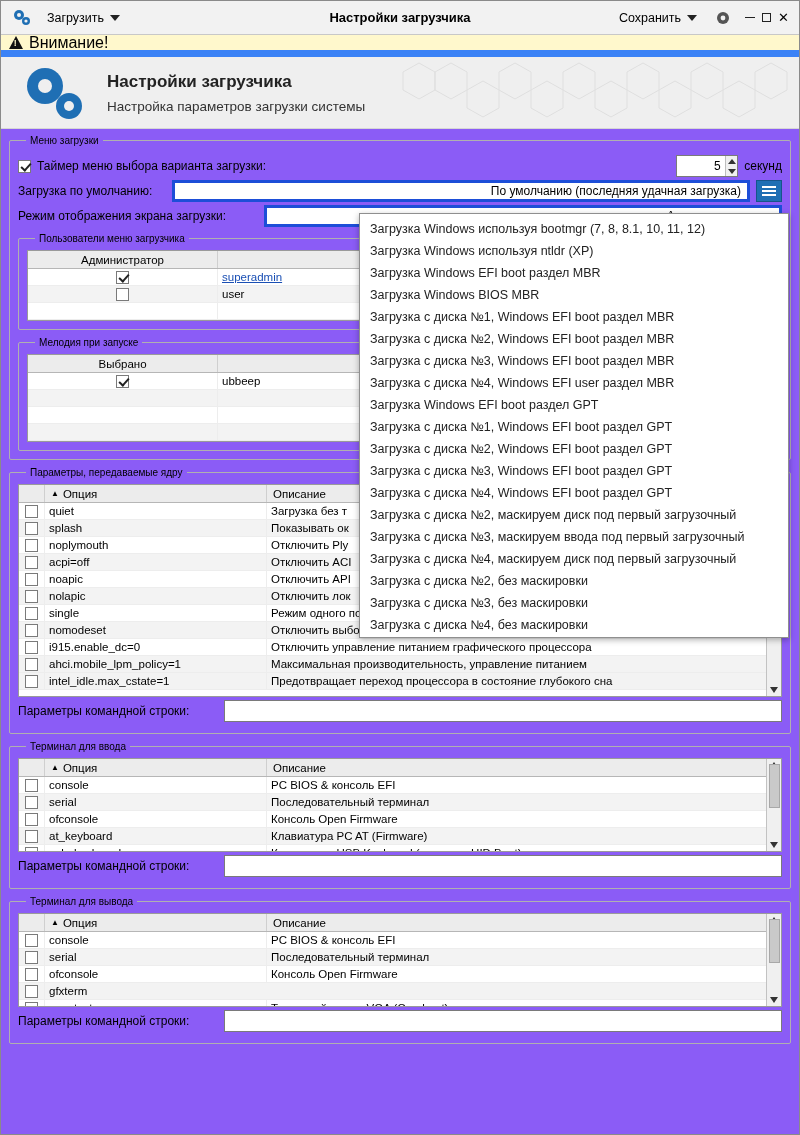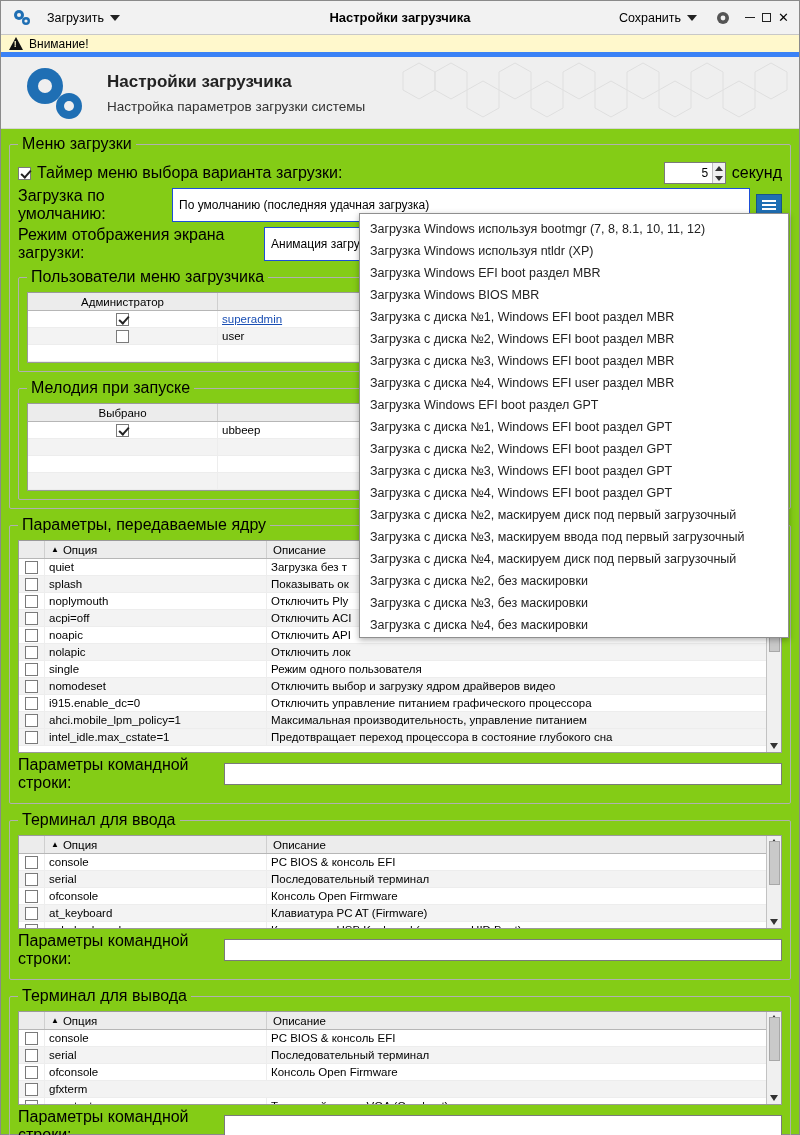--- a/index.html
+++ b/index.html
@@ -8,21 +8,21 @@
     width: 800px; height: 1135px;
     background: #ffffff;
     font-family: "Liberation Sans", sans-serif;
     font-size: 12px;
     color: #000;
     overflow: hidden;
   }
   .window {
     width: 800px; height: 1135px;
     border: 1px solid #8a8a8a;
-    background: #84cc16;
+    background: #8b5cf6;
     display: flex; flex-direction: column;
     position: relative;
   }
   
   .titlebar {
     height: 34px;
     background: #f2f2f2;
     border-bottom: 1px solid #c8c8c8;
     display: flex; align-items: center;
     padding: 0 4px;
@@ -42,23 +42,23 @@
     position: absolute; left: 0; right: 0; text-align: center;
     font-size: 13px; font-weight: bold; pointer-events: none;
   }
   .gear-icon-btn { width: 20px; height: 20px; position: relative; }
   .winbuttons { display: flex; align-items: center; gap: 3px; margin-right: 4px; }
   .winbtn { font-size: 13px; line-height: 1; padding: 0 2px; }
   .winbtn .sq { display:inline-block; width: 9px; height: 9px; border: 1.4px solid #222; }
   .winbtn .dash { display:inline-block; width: 10px; height: 0; border-top: 1.6px solid #222; vertical-align: 4px;}
   
   .warnbar {
-    height: 22px; background: #fff8cc; border-bottom: 5px solid #3b82f6;
+    height: 22px; background: #fff8cc; border-bottom: 7px solid #3b82f6;
     display: flex; align-items: center; gap: 6px; padding: 0 8px;
-    font-size: 12px; flex: none;
+    font-size: 16px; flex: none;
   }
   .warn-tri {
     width: 0; height: 0; border-left: 7px solid transparent; border-right: 7px solid transparent;
     border-bottom: 13px solid #111; position: relative;
   }
   .warn-tri:after {
     content: "!"; position: absolute; left: -2.3px; top: 2px; color: #fff8cc;
     font-size: 9px; font-weight: bold; line-height: 11px;
   }
   
@@ -71,23 +71,23 @@
   .banner-gears { width: 70px; height: 62px; position: relative; flex: none;}
   .banner-text { position: relative; z-index: 2; }
   .banner-title { font-size: 17px; font-weight: bold; color: #222; }
   .banner-sub { font-size: 13.5px; color: #333; margin-top: 7px; }
   
   .content { padding: 6px 8px 0 8px; flex: 1; position: relative; }
   fieldset {
     border: 1px solid #b0b0b0; margin: 0 0 7px 0; padding: 6px 8px 8px 8px;
     border-radius: 2px;
   }
-  legend { font-size: 16px; padding: 0 4px; }
+  legend { font-size: 10px; padding: 0 4px; margin-left: 8px; }
   .row { display: flex; align-items: center; gap: 6px; margin: 3px 0; }
-  .lbl { font-size: 16px; }
+  .lbl { font-size: 12px; }
   .chk {
     width: 13px; height: 13px; border: 1px solid #7a7a7a; background: #fff;
     display: inline-block; position: relative; flex: none;
   }
   .chk.checked:after {
     content: ""; position: absolute; left: 3.5px; top: 0px;
     width: 4px; height: 8px; border: solid #222; border-width: 0 2px 2px 0;
     transform: rotate(42deg);
   }
   .spin {
@@ -97,23 +97,23 @@
   .spin input {
     border: 0; outline: 0; width: 100%; text-align: right; padding-right: 4px;
     font-family: "Liberation Sans", sans-serif; font-size: 12px;
   }
   .spin .arrows { width: 16px; border-left: 1px solid #bdbdbd; background: #f0f0f0;
                   display: flex; flex-direction: column; }
   .spin .arrows div { flex: 1; display: flex; align-items: center; justify-content: center; }
   .ar-up { width: 0; height: 0; border-left: 4px solid transparent; border-right: 4px solid transparent; border-bottom: 5px solid #333; }
   .ar-dn { width: 0; height: 0; border-left: 4px solid transparent; border-right: 4px solid transparent; border-top: 5px solid #333; }
   .combo {
-    height: 34px; border: 1px solid #1d4ed8; background: #fff; flex: 1;
+    height: 22px; border: 3px solid #1d4ed8; background: #fff; flex: 1;
     display: flex; align-items: center; padding: 0 6px; font-size: 12px;
-    position: relative; min-width: 0;
+    position: relative; min-width: 0; justify-content: flex-end;
   }
   .combo .val { overflow: hidden; white-space: nowrap; text-overflow: ellipsis; }
   .combo-btn {
     width: 26px; height: 22px; background: #1f6fb4; border: 1px solid #17558a;
     display: flex; flex-direction: column; align-items: center; justify-content: center; gap: 2px;
     flex: none;
   }
   .combo-btn span { display: block; width: 14px; height: 2px; background: #fff; }
   .txtfield {
     height: 22px; border: 1px solid #7a7a7a; background: #fff; flex: 1;

